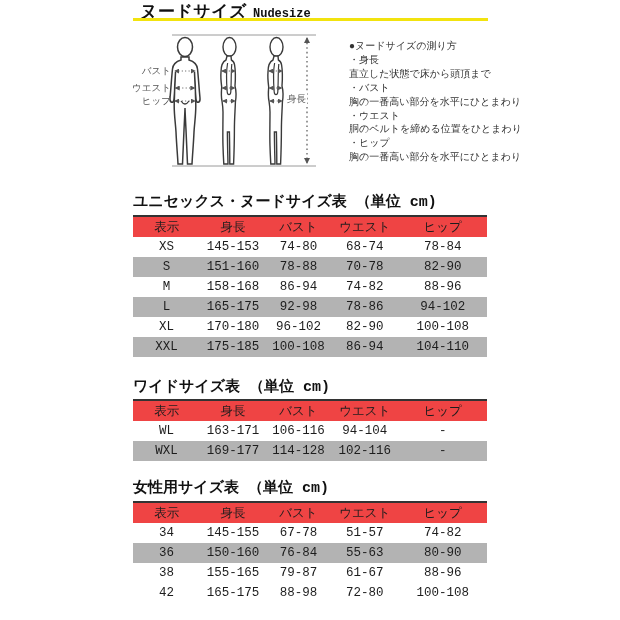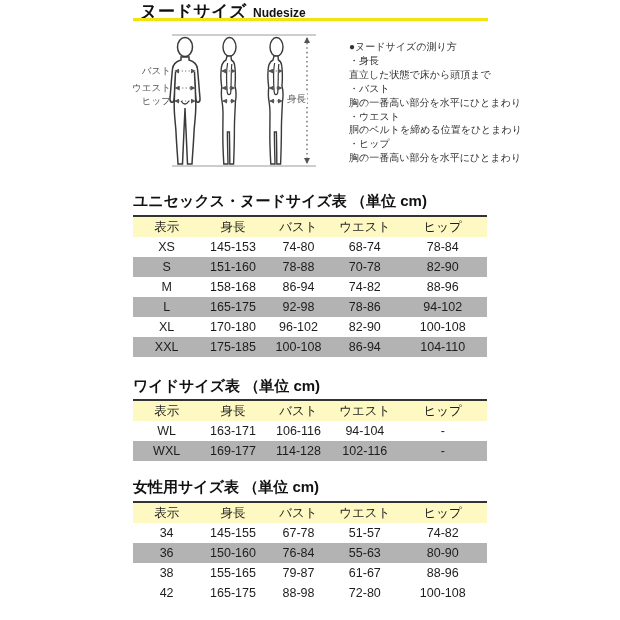--- a/index.html
+++ b/index.html
@@ -1,36 +1,36 @@
 <!DOCTYPE html>
 <html><head>
 <meta charset="utf-8">
 <style>
   html,body { margin:0; padding:0; background:#fff; }
   .canvas {
     position:relative; width:620px; height:620px; background:#ffffff;
-    overflow:hidden; font-family:Liberation Sans, sans-serif; color:#222;
+    overflow:hidden; font-family:Liberation Mono, monospace; color:#222;
   }
   
   .hdr { position:absolute; left:140px; top:0px; white-space:nowrap; }
   .hdr .jp { font-size:17px; font-weight:bold; color:#111; letter-spacing:0.5px; }
   .hdr .en { font-size:12px; font-weight:bold; color:#111; margin-left:6px; }
   .rule { position:absolute; left:133px; top:18px; width:355px; height:3px; background:#f2e30e; }
   
   .diagram { position:absolute; left:130px; top:30px; width:215px; height:145px; }
   
   .howto { position:absolute; left:349px; top:40px; width:148px; font-size:10px; line-height:13.9px; color:#333; }
   .howto div { white-space:nowrap; }
   
   .tbl-title { position:absolute; left:133px; width:354px; text-align:left;
                font-size:15px; font-weight:bold; color:#111; white-space:nowrap; }
   table.size { position:absolute; left:133px; width:354px; border-collapse:collapse;
                table-layout:fixed; border-top:2px solid #333; font-size:12.5px; }
   table.size th, table.size td { height:20px; padding:0; text-align:center; font-weight:normal; color:#1d1d1d; }
-  table.size thead tr { background:#fef9c3; }
+  table.size thead tr { background:#ef4444; }
   table.size tbody tr.alt { background:#b3b3b3; }
   col.c1{width:19%} col.c2{width:18.5%} col.c3{width:18.5%} col.c4{width:19%} col.c5{width:25%}
   #t1-title{top:192px} #t1{top:215px}
   #t2-title{top:377px} #t2{top:399px}
   #t3-title{top:478px} #t3{top:501px}
 </style>
 </head>
 <body>
 
 <div class="canvas">

